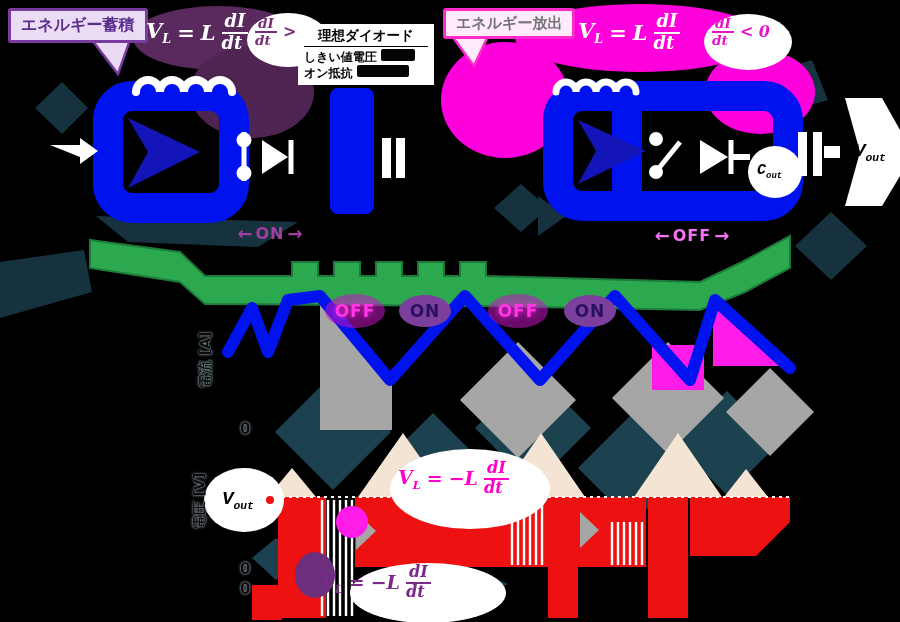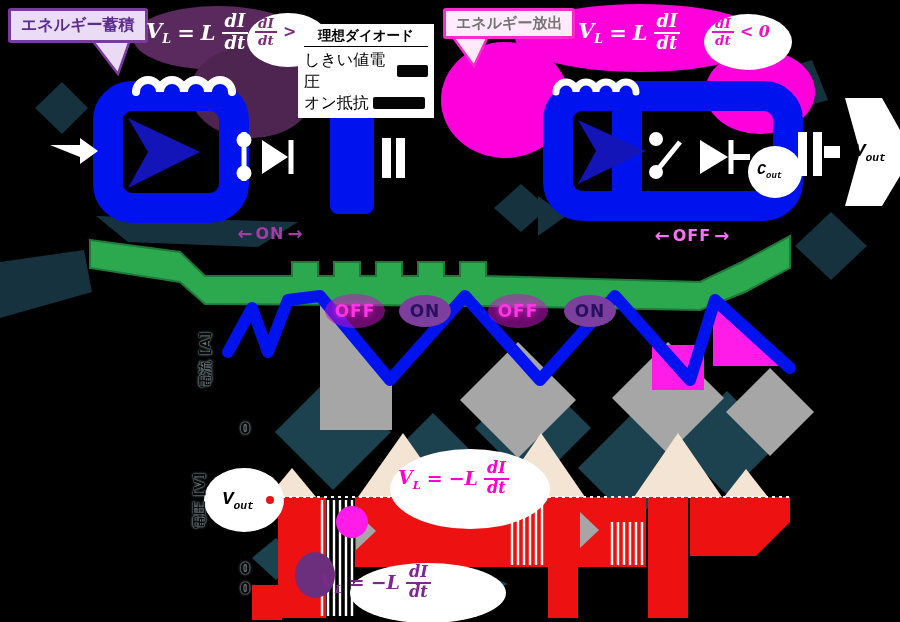--- a/index.html
+++ b/index.html
@@ -8,33 +8,33 @@
   .abs{position:absolute;}
   svg.layer{position:absolute;left:0;top:0;}
   .bubble{border-radius:3px;font-weight:bold;white-space:nowrap;}
   .bubble-store{left:8px;top:8px;padding:4px 10px;font-size:16px;background:#EBDCF5;
                 border:3px solid #7A3B9E;color:#5B2D8E;}
   .bubble-release{left:443px;top:8px;padding:3px 10px;font-size:15px;background:#FFEBFB;
                   border:3px solid #FF2ACD;color:#737373;}
   .formula{display:flex;align-items:center;gap:6px;font-family:"DejaVu Serif",serif;
            font-style:italic;font-weight:bold;white-space:nowrap;}
   .formula sub{font-size:.6em;font-style:italic;}
-  .frac{display:inline-flex;flex-direction:column;align-items:center;line-height:1.05;font-size:.85em;}
+  .frac{display:inline-flex;flex-direction:column;line-height:1.05;font-size:.85em;}
   .frac .num{border-bottom:2px solid currentColor;padding:0 3px 1px;}
   .f-store{left:146px;top:12px;color:#fff;font-size:21px;}
   .f-cond-store{left:255px;top:16px;color:#7A2B7A;font-size:16px;}
   .f-release{left:578px;top:12px;color:#fff;font-size:21px;}
   .f-cond-release{left:712px;top:16px;color:#E413C9;font-size:16px;}
   .f-vtop{left:398px;top:460px;color:#FF00CC;font-size:19px;}
   .f-vbottom{left:320px;top:564px;color:#7B2A8B;font-size:19px;}
   .diode-box{left:298px;top:24px;width:136px;background:#fff;color:#000;padding:3px 6px 4px;
              box-sizing:border-box;}
   .diode-box .t{font-size:13.5px;font-weight:bold;border-bottom:1.5px solid #000;
                 padding-bottom:1px;margin-bottom:2px;text-align:center;}
-  .diode-box .r{font-size:16px;font-weight:normal;display:flex;align-items:center;line-height:1.35;}
+  .diode-box .r{font-size:12px;font-weight:bold;display:flex;line-height:1.35;}
   .smudge{display:inline-block;background:#050505;height:12px;margin-left:4px;border-radius:2px;}
   .dim{display:flex;align-items:center;justify-content:center;gap:3px;font-weight:bold;}
   .dim .ar{font-size:18px;line-height:1;}
   .dim .tx{font-size:16px;letter-spacing:1px;}
   .dim-on{left:202px;top:224px;width:136px;color:#A23DA2;}
   .dim-off{left:620px;top:226px;width:144px;color:#F573F5;}
   .vaxis{width:90px;text-align:center;transform:rotate(-90deg);font-size:14px;font-weight:bold;
          color:#0b0b0b;text-shadow:0 0 3px rgba(160,185,195,.95),0 0 1px rgba(210,230,235,.9);}
   .zero{font-size:15px;font-weight:bold;color:#0b0b0b;
         text-shadow:0 0 3px rgba(160,185,195,.95),0 0 1px rgba(210,230,235,.9);}

